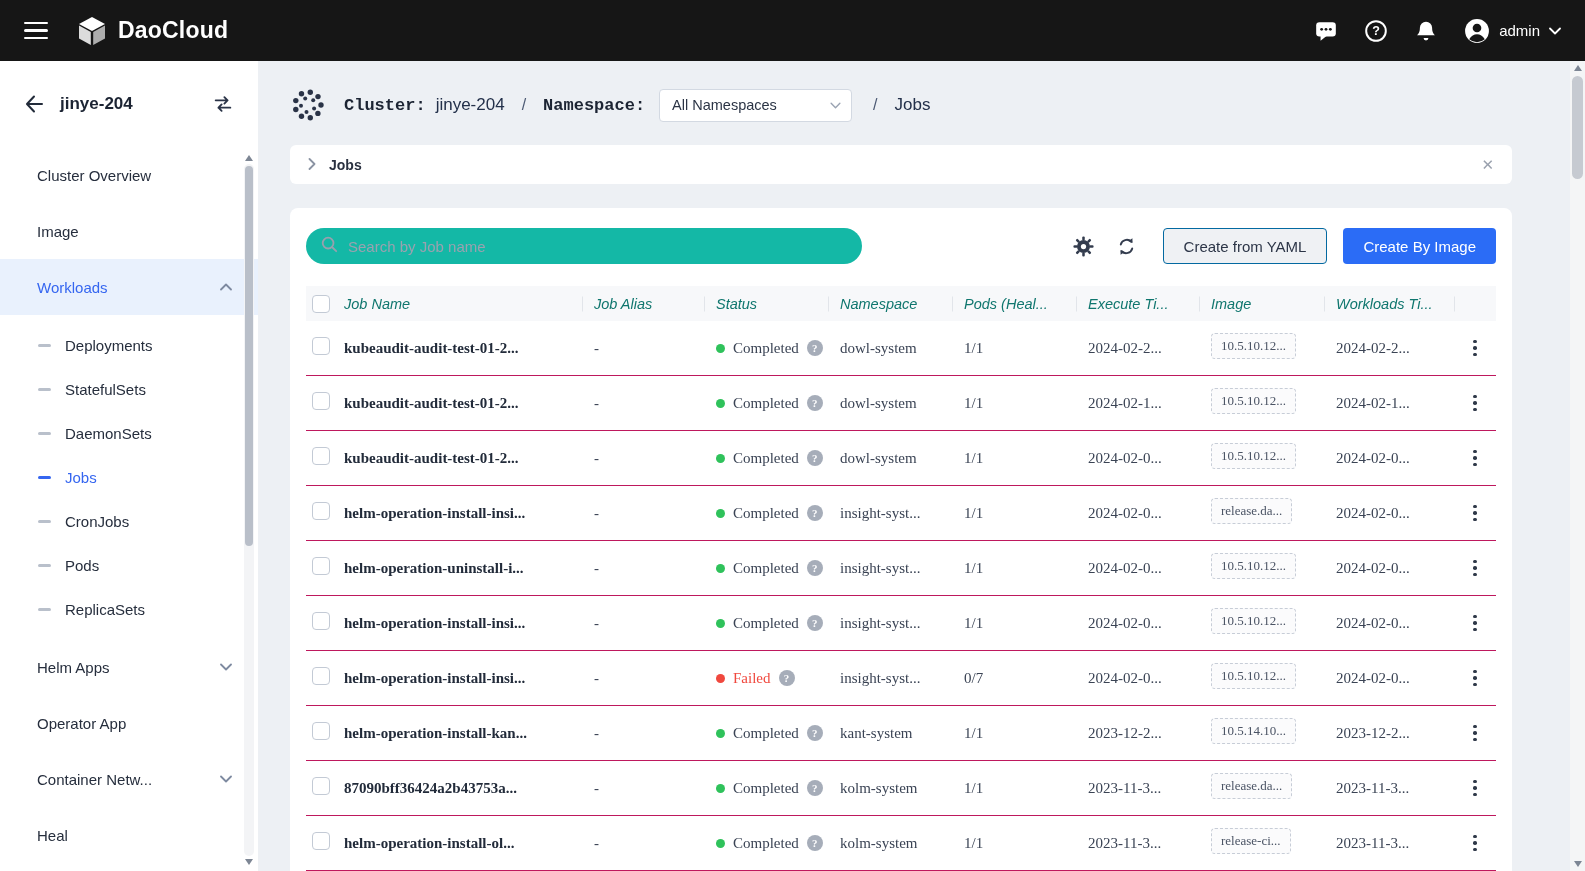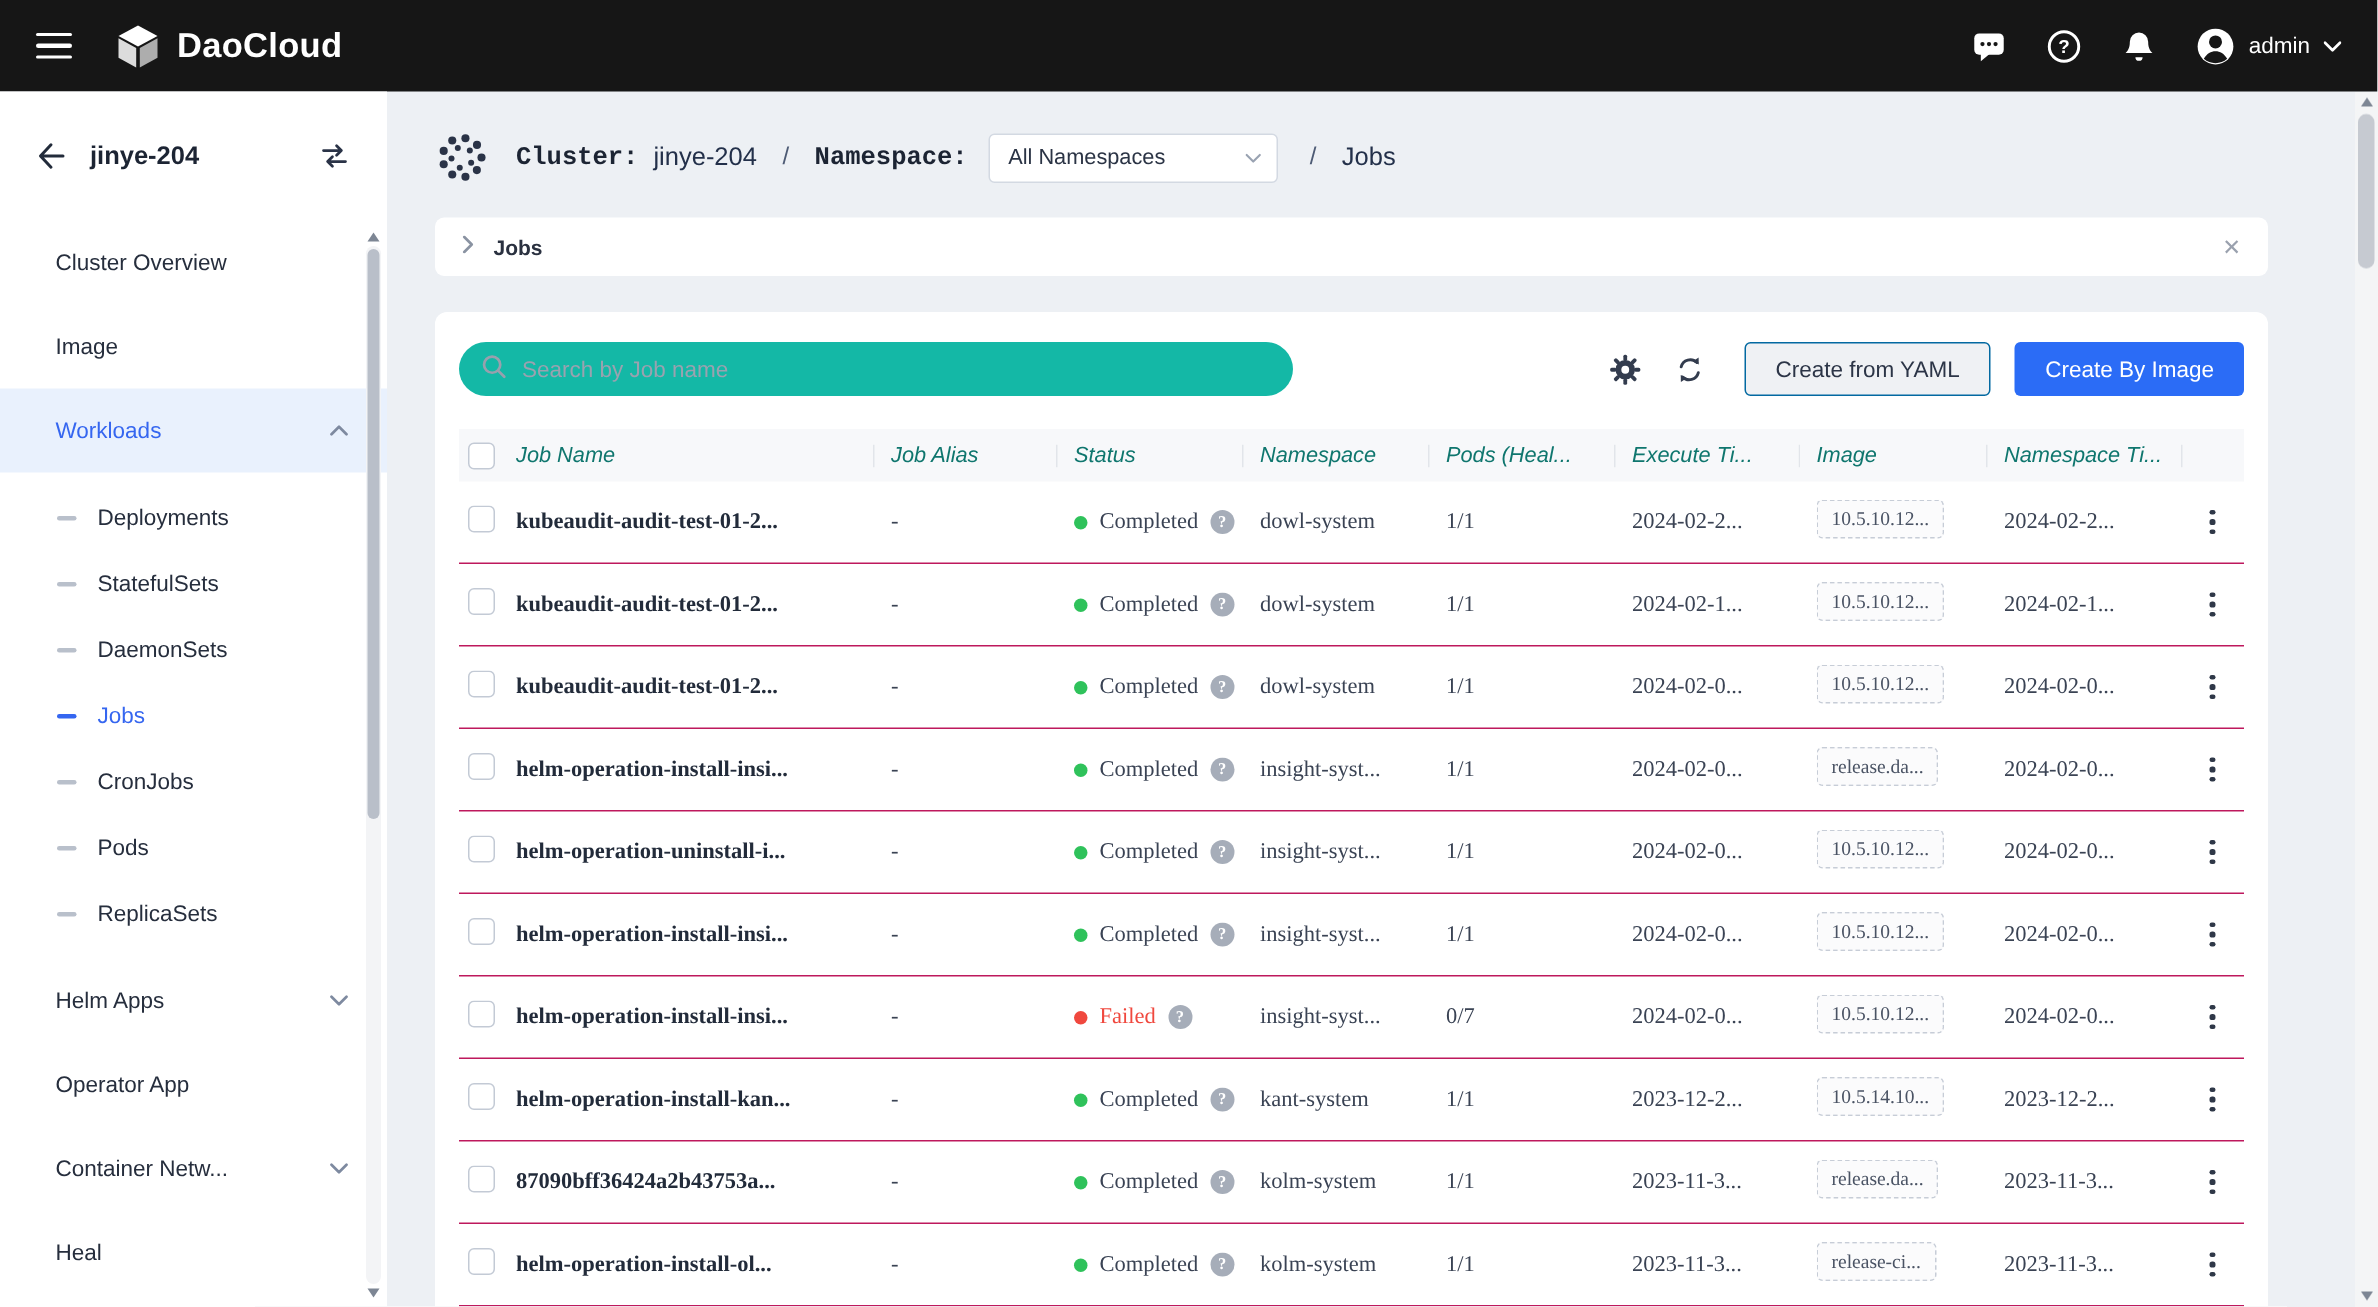--- a/index.html
+++ b/index.html
@@ -327,21 +327,21 @@
         <div class="hcell c-check">
             <span class="checkbox"></span>
           </div>
         <div class="hcell c-name">Job Name</div>
         <div class="hcell">Job Alias</div>
         <div class="hcell">Status</div>
         <div class="hcell">Namespace</div>
         <div class="hcell">Pods (Heal...</div>
         <div class="hcell">Execute Ti...</div>
         <div class="hcell">Image</div>
-        <div class="hcell">Namespace Ti...</div>
+        <div class="hcell">Workloads Ti...</div>
         <div class="hcell"></div>
       </div>
 
       <div>
           <div class="trow">
     <div class="cell c-check"><span class="checkbox"></span></div>
     <div class="cell c-name">kubeaudit-audit-test-01-2...</div>
     <div class="cell">-</div>
     <div class="cell c-status">
       <span class="dot" style="background: rgb(47, 194, 91);"></span>

